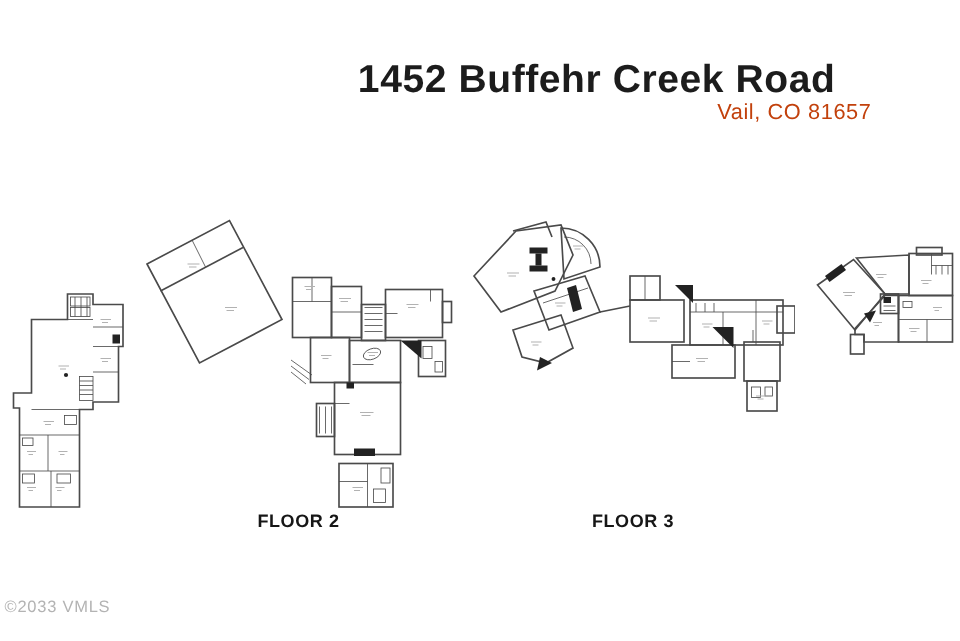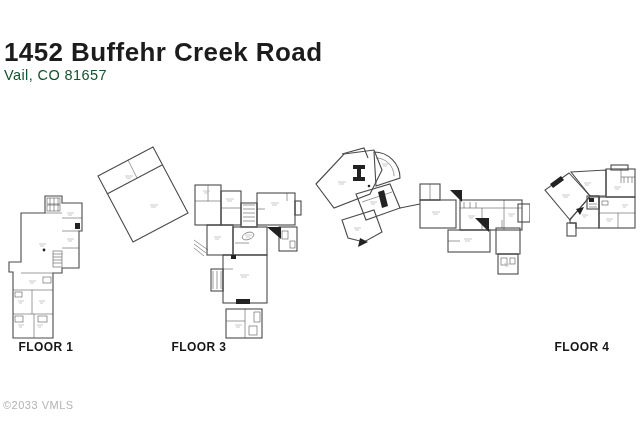--- a/index.html
+++ b/index.html
@@ -1,20 +1,20 @@
 <!DOCTYPE html>
 <html><head>
 <meta charset="utf-8">
 <style>
   html,body{margin:0;padding:0;background:#fff;}
   .page{position:relative;width:640px;height:427px;background:#fff;overflow:hidden;
         font-family:"Liberation Sans", sans-serif;color:#1e1e1e;}
-  .hdr{position:absolute;left:4px;width:540px;text-align:left;}
+  .hdr{position:absolute;left:17px;width:540px;text-align:right;}
   .title{top:37px;font-size:26px;font-weight:600;letter-spacing:0.4px;color:#1c1c1c;}
-  .subtitle{top:67px;font-size:14.5px;font-weight:400;letter-spacing:0.4px;color:#14532d;}
+  .subtitle{top:67px;font-size:14.5px;font-weight:400;letter-spacing:0.4px;color:#c2410c;margin-left:24px;}
   .specs{top:84px;font-size:15.5px;font-weight:400;letter-spacing:0.6px;color:#262626;}
   .plan{position:absolute;}
   .floor-label{position:absolute;top:340px;width:80px;text-align:center;
                font-size:12px;font-weight:600;letter-spacing:0.4px;color:#161616;}
   .copyright{position:absolute;left:3px;top:399px;font-size:11px;letter-spacing:0.5px;color:#b3b3b3;}
   svg .wall{fill:none;stroke:#4a4a4a;stroke-width:1.1;stroke-linejoin:miter;}
   svg .inner{fill:none;stroke:#4a4a4a;stroke-width:0.55;}
   svg .solid{fill:#222;stroke:none;}
   svg .lbl{fill:none;stroke:#b2b2b2;stroke-width:0.7;}
 </style>
@@ -185,18 +185,17 @@
     <g class="lbl">
       <path d="M20,32 h8 M21,34 h5"></path>
       <path d="M42,20 h7 M43,22 h4"></path>
       <path d="M72,24 h7 M73,26 h4"></path>
       <path d="M80,42 h6 M81,44 h3"></path>
       <path d="M64,56 h7 M65,58 h4"></path>
       <path d="M40,52 h6 M41,54 h3"></path>
     </g>
   </svg>
 
-  <div class="floor-label" style="left:6px">FLOOR 1</div>
-  <div class="floor-label" style="left:159px">FLOOR 3</div>
-  <div class="floor-label" style="left:542px">FLOOR 4</div>
+  <div class="floor-label" style="left:159px">FLOOR 2</div>
+  <div class="floor-label" style="left:382px">FLOOR 3</div>
 
   <div class="copyright">©2033 VMLS</div>
 </div>
 
 </body></html>

